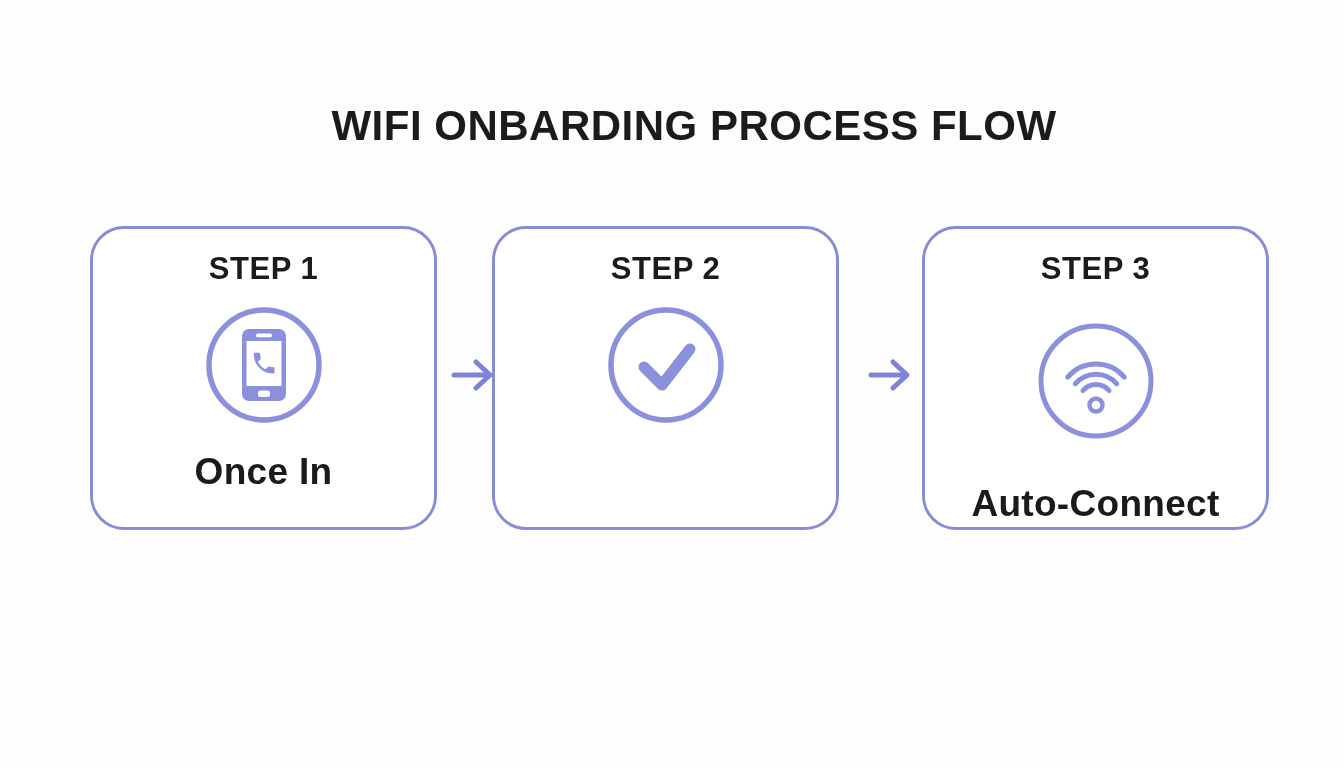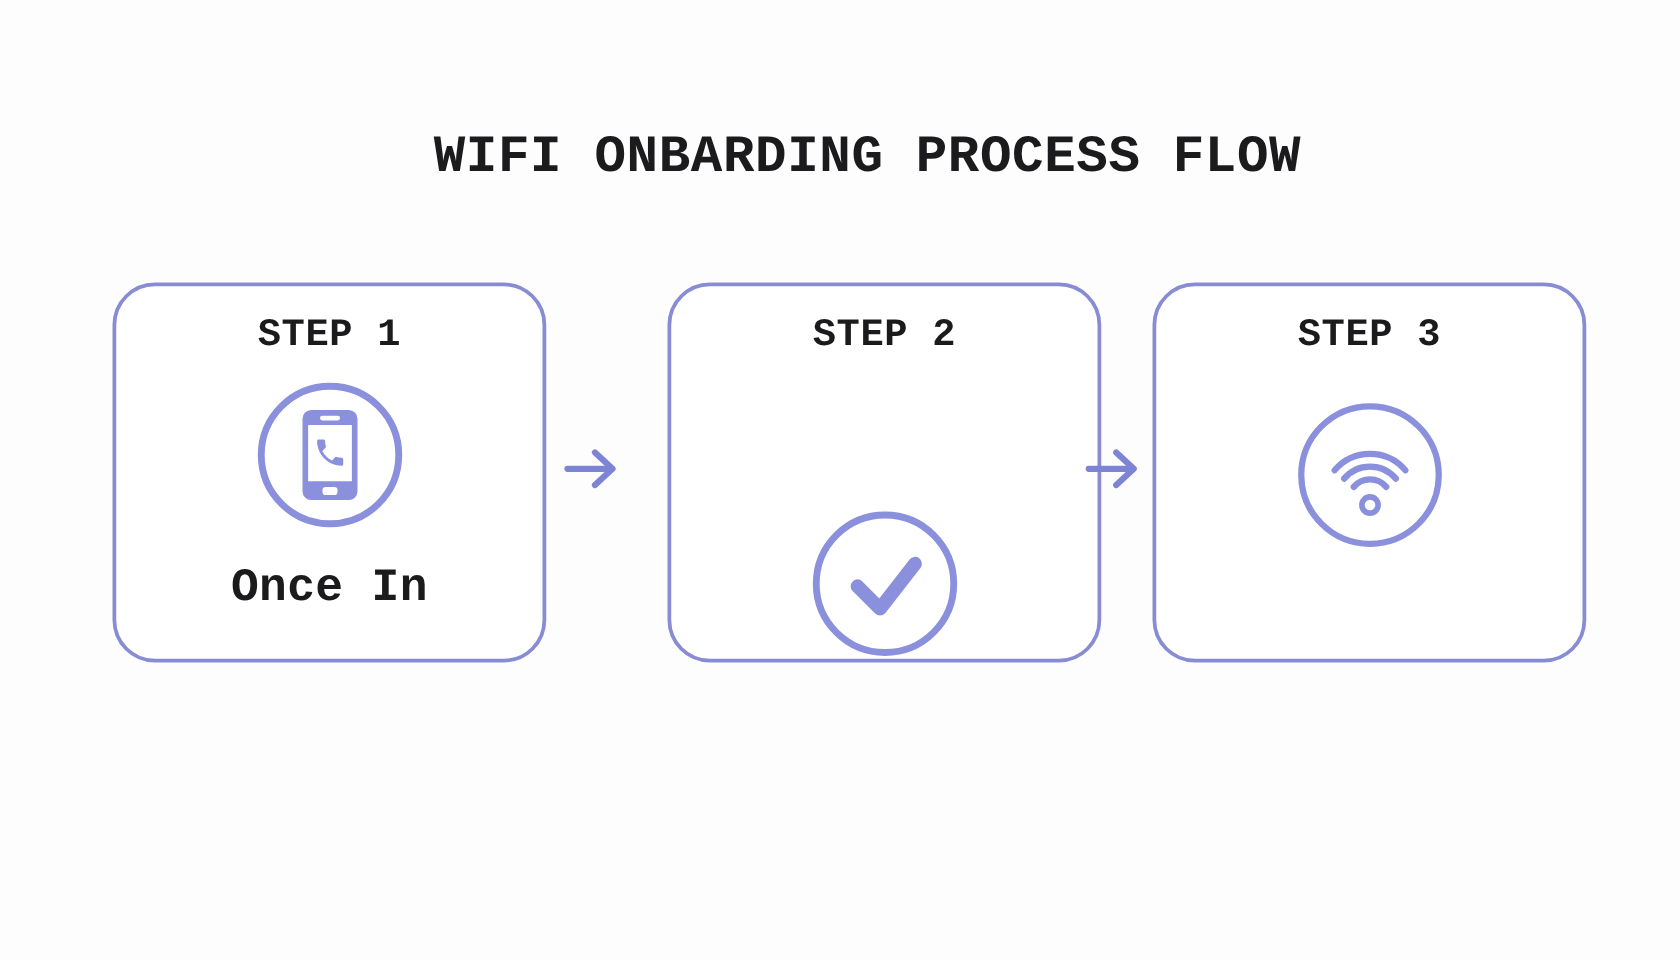--- a/index.html
+++ b/index.html
@@ -14,21 +14,20 @@
   body {
     font-family: "Liberation Sans", sans-serif;
     background: var(--background);
     overflow: hidden;
   }
   .canvas {
     position: relative;
     width: 1344px;
     height: 768px;
     background: var(--background);
-    font-family: Liberation Mono, monospace;
   }
   .title {
     position: absolute;
     top: 102px;
     left: 0;
     width: 100%;
     text-align: center;
     transform: translateX(22px);
     font-size: 42px;
     font-weight: 700;
@@ -42,21 +41,21 @@
     width: 347px;
     height: 304px;
     background: #ffffff;
     border: 3px solid var(--accent);
     border-radius: 34px;
     display: flex;
     flex-direction: column;
     align-items: center;
   }
   .card.c1 { left: 90px; text-align: right; }
-  .card.c2 { left: 534px; justify-content: space-between; }
+  .card.c2 { left: 492px; }
   .card.c3 { left: 922px; gap: 16px; }
   .step-label {
     margin-top: 22px;
     font-size: 31px;
     font-weight: 700;
     letter-spacing: 0.5px;
     color: var(--text);
   }
   .icon-wrap {
     margin-top: 18px;
@@ -134,15 +133,16 @@
     <div class="step-label">STEP 3</div>
     <div class="icon-wrap">
       <svg viewBox="0 0 120 120" fill="none" xmlns="http://www.w3.org/2000/svg">
         <circle cx="60" cy="60" r="55" stroke="var(--icon)" stroke-width="5" fill="none"></circle>
         <path d="M31.7 56.2 A37 37 0 0 1 88.3 56.2" stroke="var(--icon)" stroke-width="5" stroke-linecap="round" fill="none"></path>
         <path d="M39.3 62.9 A27 27 0 0 1 80.7 62.9" stroke="var(--icon)" stroke-width="5" stroke-linecap="round" fill="none"></path>
         <path d="M47.0 69.5 A17 17 0 0 1 73.0 69.5" stroke="var(--icon)" stroke-width="5" stroke-linecap="round" fill="none"></path>
         <circle cx="60" cy="84" r="6.5" stroke="var(--icon)" stroke-width="4.5" fill="none"></circle>
       </svg>
     </div>
+    <div class="step-name">Auto-Connect</div>
   </div>
 
 </div>
 
 </body></html>

